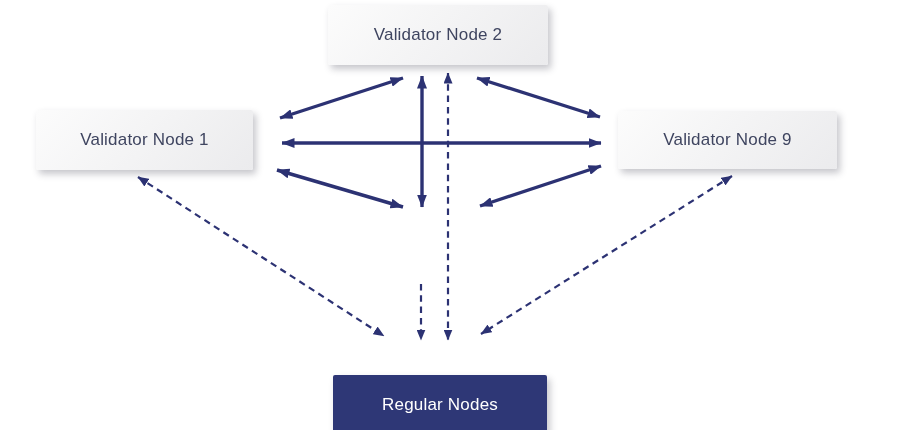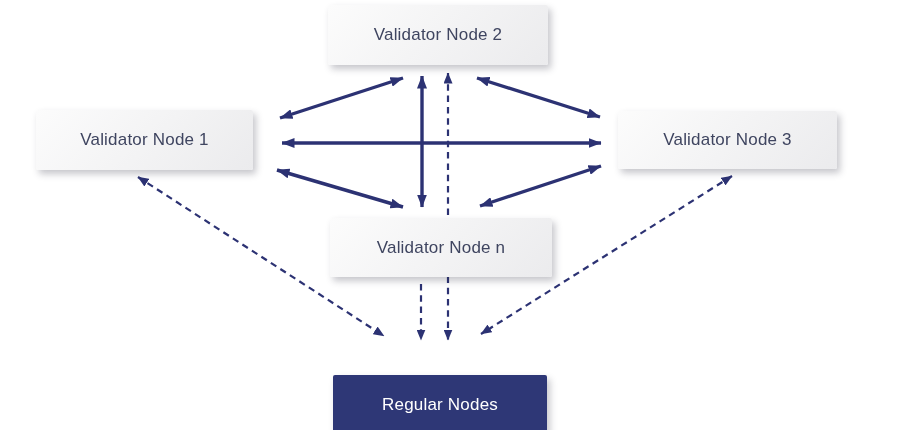--- a/index.html
+++ b/index.html
@@ -80,24 +80,21 @@
 
   <div class="node" style="left:328px; top:5px;   width:220px; height:60px;">
     <span class="node__label">Validator Node 2</span>
   </div>
 
   <div class="node" style="left:36px;  top:110px; width:217px; height:60px;">
     <span class="node__label">Validator Node 1</span>
   </div>
 
   <div class="node" style="left:618px; top:111px; width:219px; height:58px;">
-    <span class="node__label">Validator Node 3</span>
+    <span class="node__label">Validator Node 9</span>
   </div>
 
-  <div class="node" style="left:330px; top:218px; width:222px; height:59px;">
-    <span class="node__label">Validator Node n</span>
-  </div>
 
   <div class="node node--regular" style="left:333px; top:355px; width:214px; height:60px;">
     <span class="node__label">Regular Nodes</span>
   </div>
 
 </div>
 
 </body></html>

